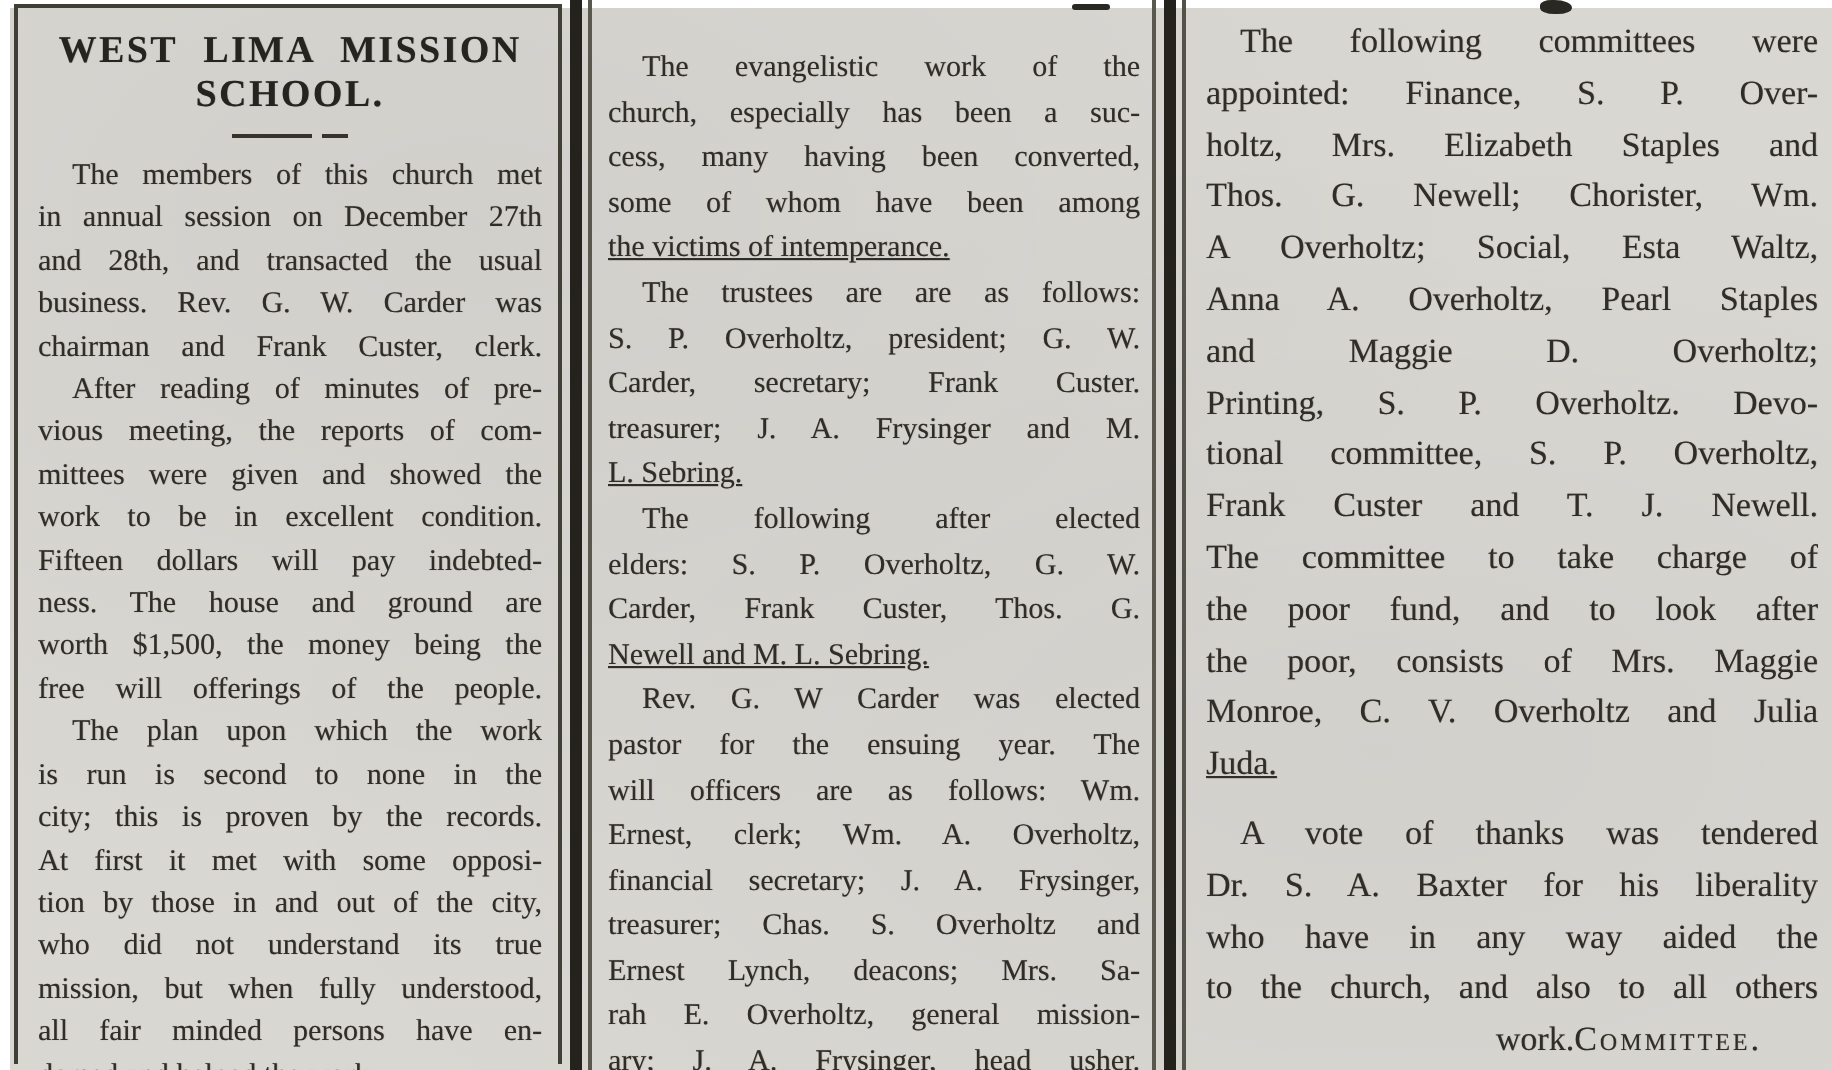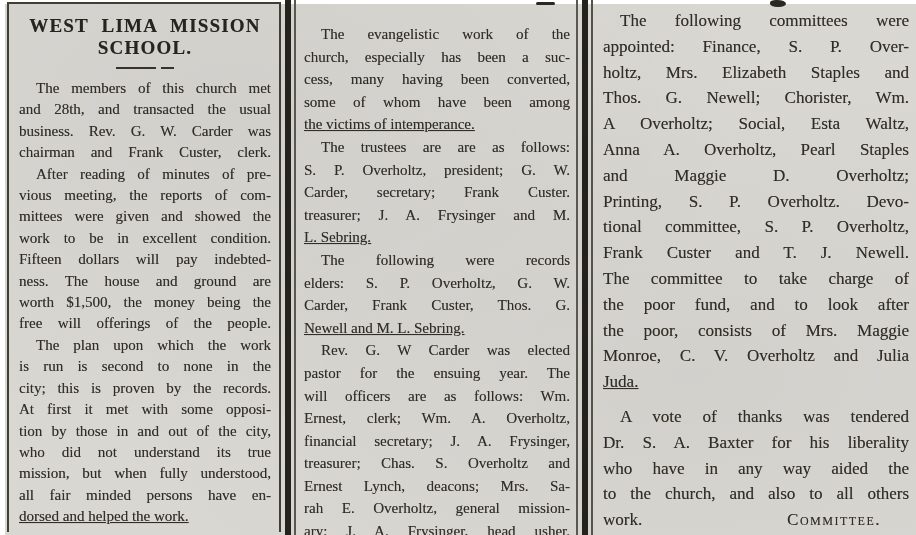--- a/index.html
+++ b/index.html
@@ -64,25 +64,26 @@
     text-align-last: justify;
     text-justify: inter-word;
     white-space: normal;
     overflow: hidden;
   }
   .tline.first { text-indent: 17px; }
   .tline.lastline { text-align-last: left; text-decoration: underline; }
   
   .closing-line {
     display: flex;
-    justify-content: space-between;
+    justify-content: flex-end;
     align-items: baseline;
     font-size: 17px;
     line-height: 25.8px;
     padding-right: 28px;
+    margin-left: 28px;
   }
   .signature { font-variant: small-caps; letter-spacing: 1.5px; }
   
   .artifact { position: absolute; background: #2a2822; border-radius: 2px; }
   #artifact1 { left: 536px; top: 2px; width: 19px; height: 3px; }
   #artifact2 { left: 770px; top: 0; width: 16px; height: 7px; border-radius: 40% 60% 50% 50%; }
 </style>
 </head>
 <body>
 
@@ -100,20 +101,21 @@
 
   <div id="col1-box" class="col">
     <div class="headline">WEST LIMA MISSION SCHOOL.</div>
     <div class="divider">
       <span class="seg long"></span>
       <span class="seg short"></span>
     </div>
     <div id="col1-text">
         <div class="para">
           <div class="tline first">The members of this church met</div>
+          <div class="tline">in annual session on December 27th</div>
           <div class="tline">and 28th, and transacted the usual</div>
           <div class="tline">business. Rev. G. W. Carder was</div>
           <div class="tline">chairman and Frank Custer, clerk.</div>
         </div>
         <div class="para">
           <div class="tline first">After reading of minutes of pre-</div>
           <div class="tline">vious meeting, the reports of com-</div>
           <div class="tline">mittees were given and showed the</div>
           <div class="tline">work to be in excellent condition.</div>
           <div class="tline">Fifteen dollars will pay indebted-</div>
@@ -144,21 +146,21 @@
         <div class="tline lastline">the victims of intemperance.</div>
       </div>
       <div class="para">
         <div class="tline first">The trustees are are as follows:</div>
         <div class="tline">S. P. Overholtz, president; G. W.</div>
         <div class="tline">Carder, secretary; Frank Custer.</div>
         <div class="tline">treasurer; J. A. Frysinger and M.</div>
         <div class="tline lastline">L. Sebring.</div>
       </div>
       <div class="para">
-        <div class="tline first">The following were records</div>
+        <div class="tline first">The following after elected</div>
         <div class="tline">elders: S. P. Overholtz, G. W.</div>
         <div class="tline">Carder, Frank Custer, Thos. G.</div>
         <div class="tline lastline">Newell and M. L. Sebring.</div>
       </div>
       <div class="para">
         <div class="tline first">Rev. G. W Carder was elected</div>
         <div class="tline">pastor for the ensuing year. The</div>
         <div class="tline">will officers are as follows: Wm.</div>
         <div class="tline">Ernest, clerk; Wm. A. Overholtz,</div>
         <div class="tline">financial secretary; J. A. Frysinger,</div>

